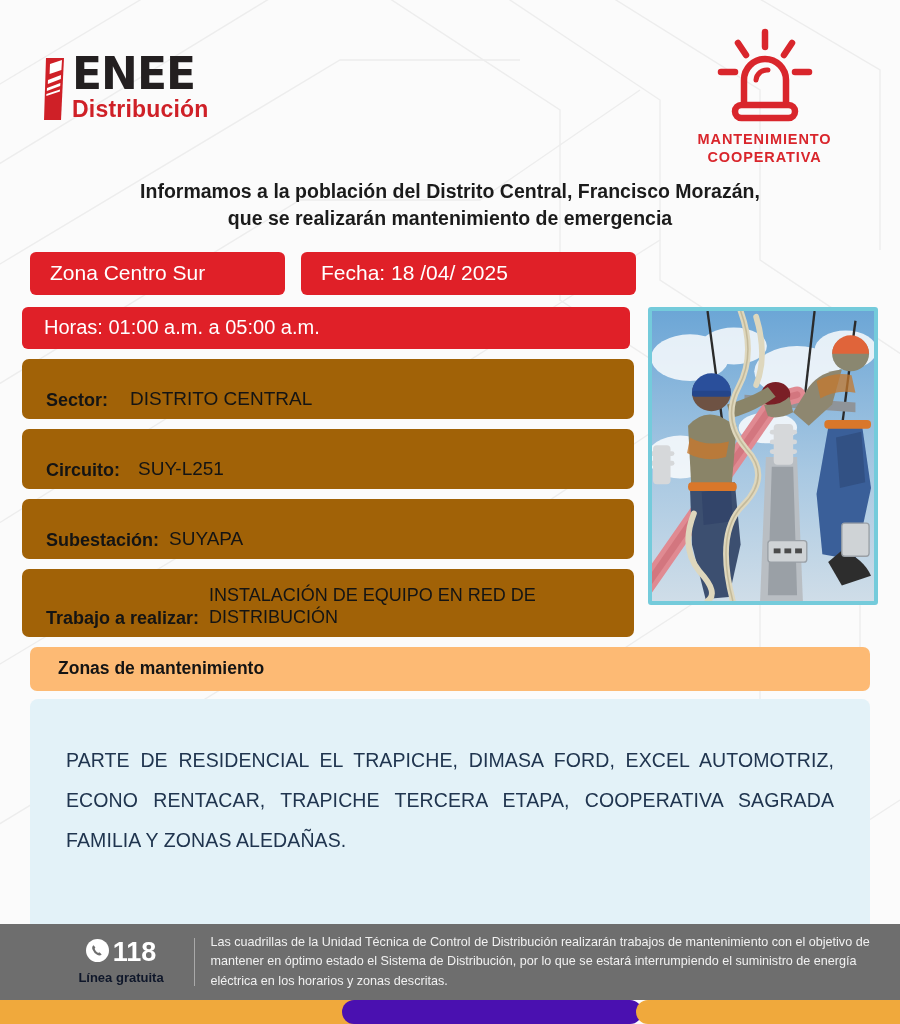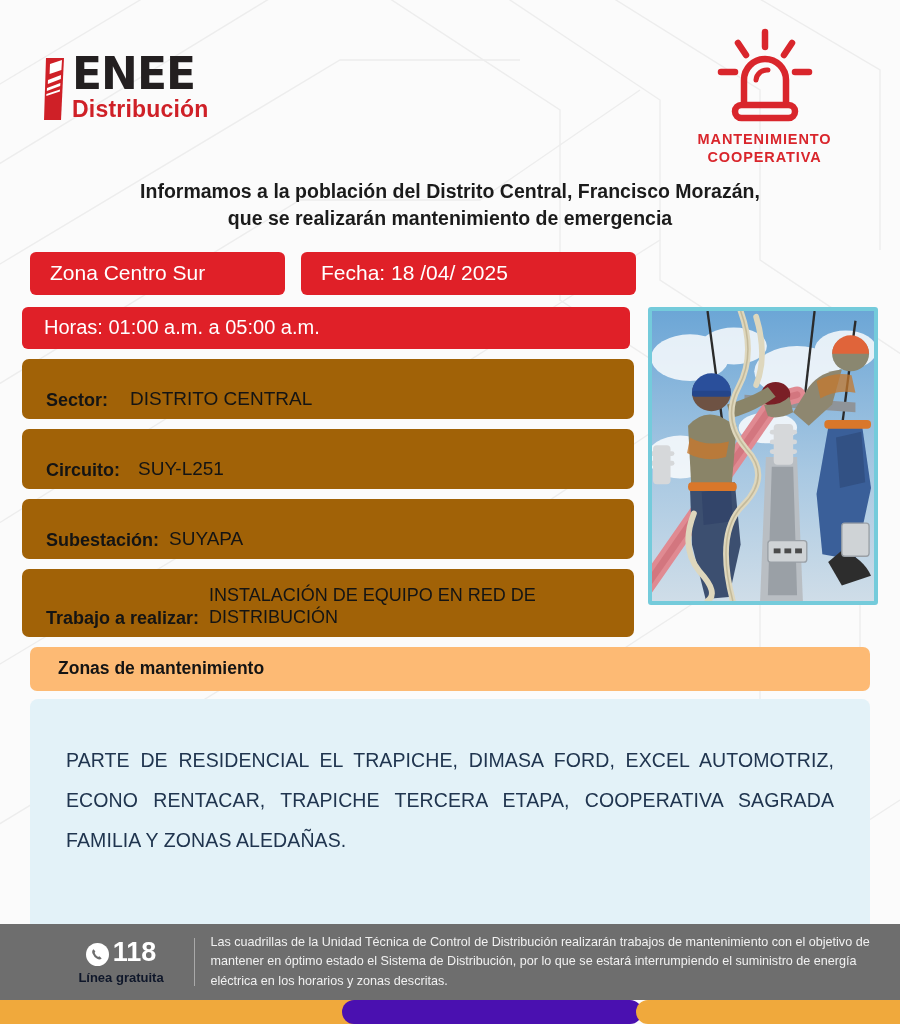--- a/index.html
+++ b/index.html
@@ -123,21 +123,21 @@
     letter-spacing:0.1px;
   }
 
   
   .footer {
     position:absolute; left:0; bottom:24px; width:900px; height:76px;
     background:#6e6e6e; display:flex; align-items:center;
     padding-left:62px;
   }
   .hotline { width:118px; text-align:center; flex-shrink:0; }
-  .hotline-top { display:flex; align-items:flex-end; justify-content:center; gap:4px; }
+  .hotline-top { display:flex; align-items:flex-start; justify-content:center; gap:4px; }
   .hotline-number {
     color:#fff; font-weight:bold; font-size:27px; line-height:1;
   }
   .hotline-sub {
     color:#0f172a; font-weight:bold; font-size:13px; margin-top:4px;
   }
   .footer-divider {
     width:1px; align-self:stretch; background:#a9a9a9;
     margin:14px 16px 14px 14px;
   }

